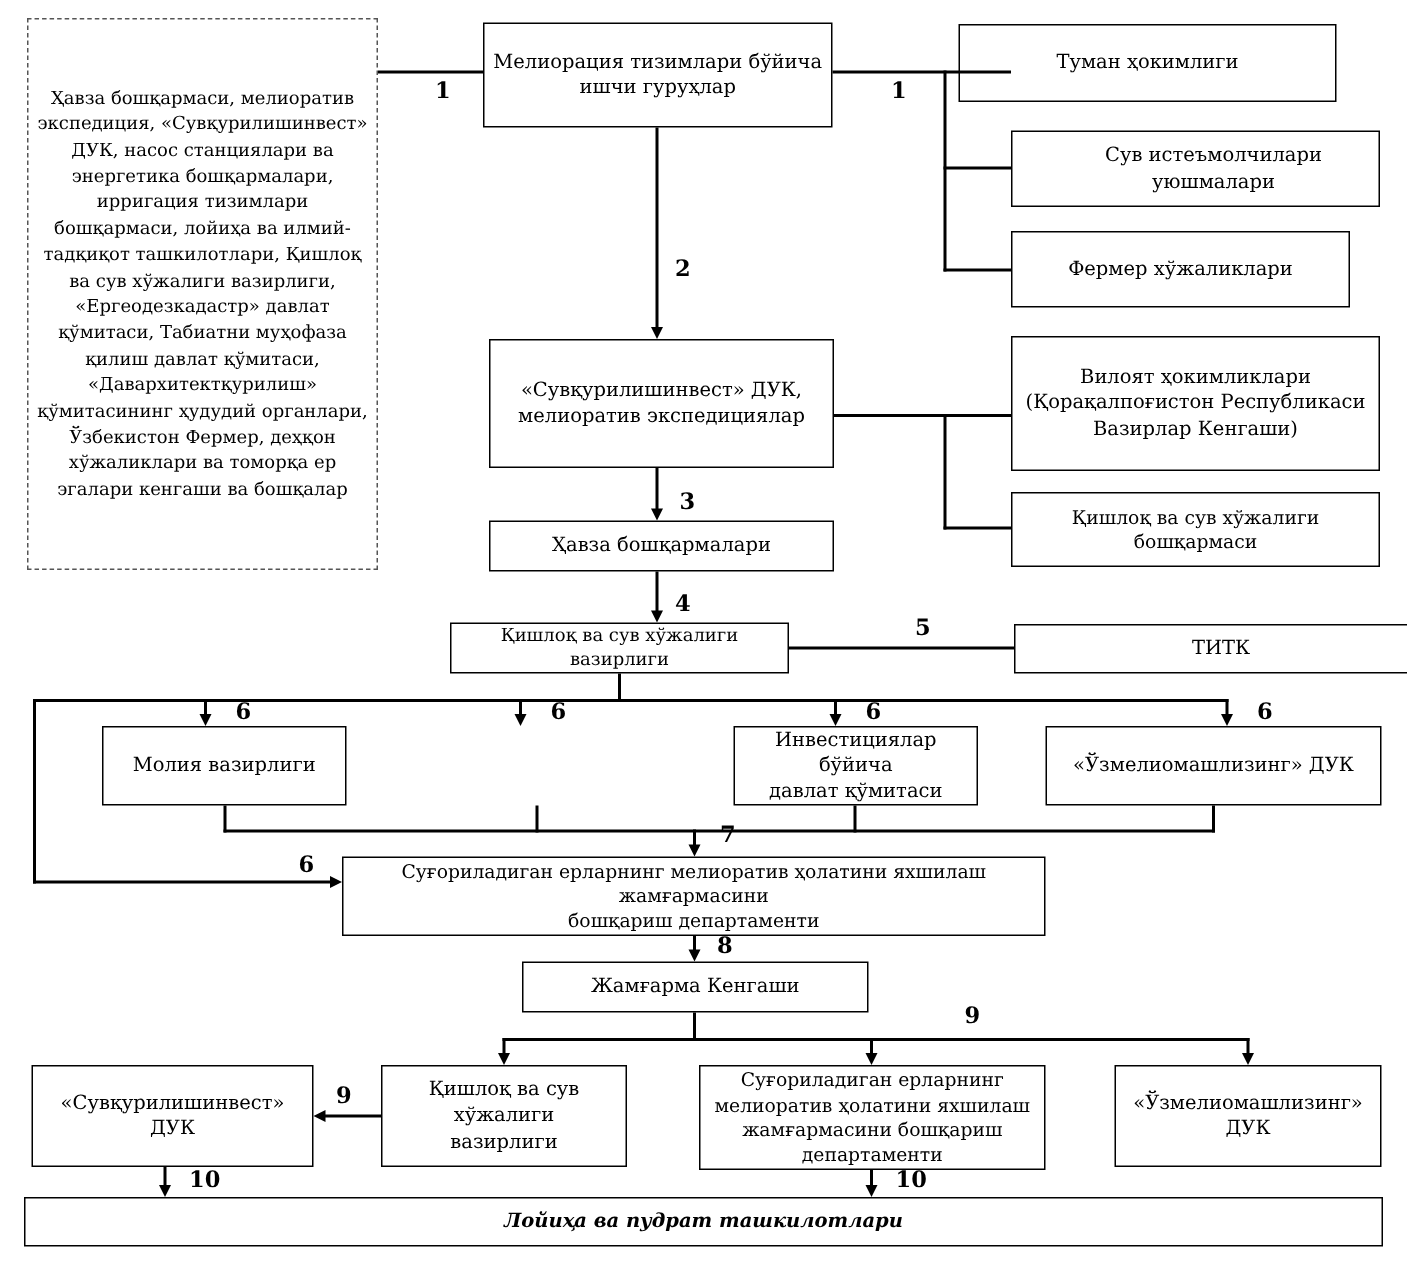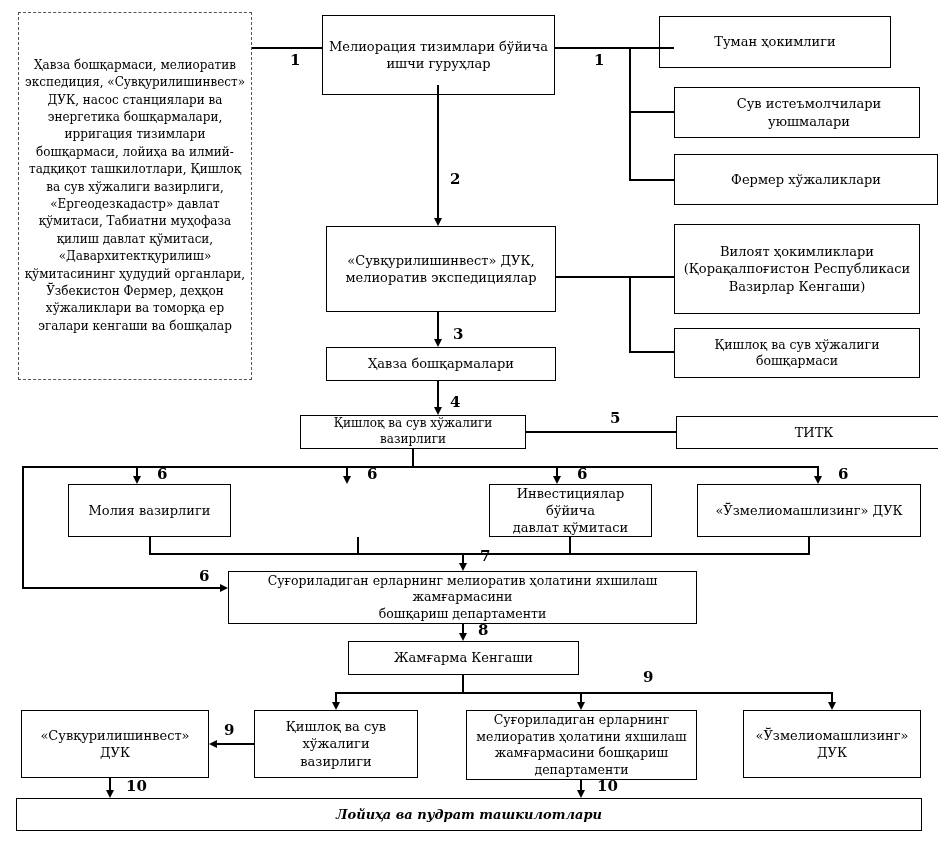--- a/index.html
+++ b/index.html
@@ -22,28 +22,28 @@
   .ah-right{border-top:4.5px solid transparent;border-bottom:4.5px solid transparent;border-left:8px solid #000;}
   .ah-left{border-top:4.5px solid transparent;border-bottom:4.5px solid transparent;border-right:8px solid #000;}
 </style>
 </head>
 <body>
 
 <div id="diagram">
 
   <div class="box dashed" style="left:18px;top:12px;width:234px;height:368px;">Ҳавза бошқармаси, мелиоратив экспедиция, «Сувқурилишинвест» ДУК, насос станциялари ва энергетика бошқармалари, ирригация тизимлари бошқармаси, лойиҳа ва илмий-тадқиқот ташкилотлари, Қишлоқ ва сув хўжалиги вазирлиги, «Ергеодезкадастр» давлат қўмитаси, Табиатни муҳофаза қилиш давлат қўмитаси, «Давархитектқурилиш» қўмитасининг ҳудудий органлари, Ўзбекистон Фермер, деҳқон хўжаликлари ва томорқа ер эгалари кенгаши ва бошқалар</div>
 
-  <div class="box ml" style="left:322px;top:15px;width:233px;height:80px;">Мелиорация тизимлари бўйича
+  <div class="box ml" style="left:322px;top:15px;width:233px;height:70px;">Мелиорация тизимлари бўйича
 ишчи гуруҳлар</div>
 
-  <div class="box" style="left:659px;top:16px;width:232px;height:52px;">Туман ҳокимлиги</div>
+  <div class="box" style="left:639px;top:16px;width:252px;height:52px;">Туман ҳокимлиги</div>
 
   <div class="box" style="left:674px;top:87px;width:246px;height:51px;padding-left:28px;">Сув истеъмолчилари уюшмалари</div>
 
-  <div class="box" style="left:674px;top:154px;width:264px;height:51px;">Фермер хўжаликлари</div>
+  <div class="box" style="left:674px;top:154px;width:226px;height:51px;">Фермер хўжаликлари</div>
 
   <div class="box ml" style="left:326px;top:226px;width:230px;height:86px;">«Сувқурилишинвест» ДУК,
 мелиоратив экспедициялар</div>
 
   <div class="box ml" style="left:674px;top:224px;width:246px;height:90px;">Вилоят ҳокимликлари
 (Қорақалпоғистон Республикаси
 Вазирлар Кенгаши)</div>
 
   <div class="box f125" style="left:674px;top:328px;width:246px;height:50px;">Қишлоқ ва сув хўжалиги бошқармаси</div>
 

